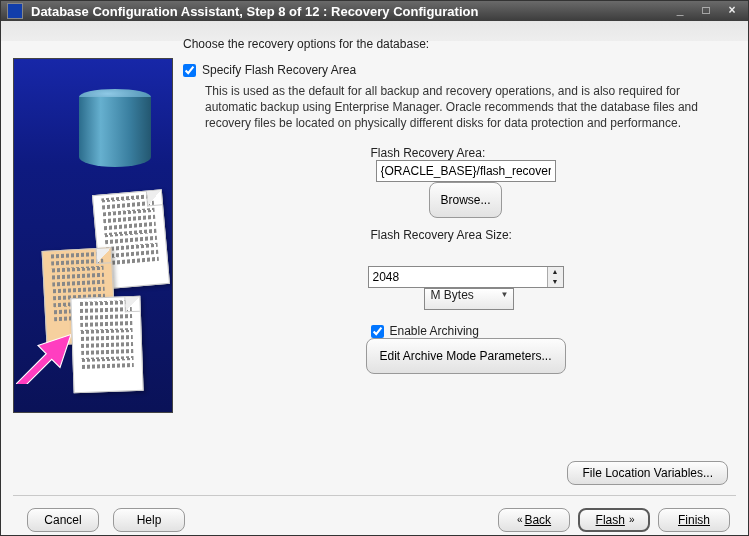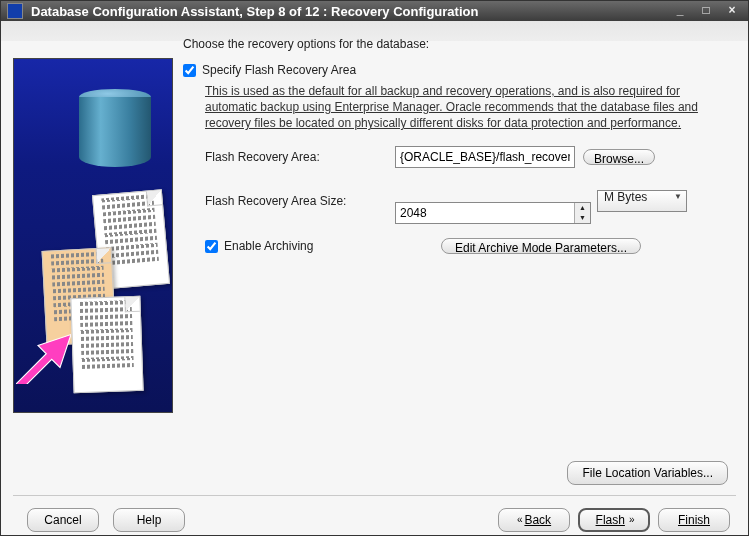--- a/index.html
+++ b/index.html
@@ -19,27 +19,27 @@
 .doc .line { height: 4px; background: repeating-linear-gradient(to right, #888 0 3px, transparent 3px 5px); margin: 3px 8px; }
 .doc1 { left: 82px; top: 133px; }
 .doc2 { left: 30px; top: 190px; background: #f6d09e; transform: rotate(-3deg); z-index: 2; }
 .doc3 { left: 58px; top: 238px; transform: rotate(-2deg); z-index: 3; }
 .arrow { position: absolute; left: 2px; top: 270px; width: 55px; height: 55px; z-index: 4; }
 .arrow svg polygon { fill: #ff3ec0; stroke: #fff; stroke-width: 2; }
 .form { flex: 1; padding: 0 10px; color: #222; }
 .instr { margin-bottom: 12px; margin-top: 4px; }
 .row { display: flex; align-items: flex-start; margin-bottom: 6px; }
 .chk { margin-right: 6px; position: relative; top: 1px; }
-.desc { margin: 0 0 14px 22px; line-height: 1.35; color: #333; text-decoration: underline; }
-.field-row { display: flex; align-items: center; margin: 0 0 10px 22px; }
+.desc { margin: 0 0 14px 22px; line-height: 1.35; color: #333; }
+.field-row { display: flex; align-items: center; margin: 0 0 10px 22px; flex-direction: column; }
 .field-label { width: 190px; }
 .text-input { background: #fff; border: 1px solid #888; padding: 2px 4px; font-family: inherit; font-size: 12px; height: 22px; }
 .text-input.w1 { width: 180px; }
 .btn { background: linear-gradient(to bottom, #fdfdfd, #e2e2e2); border: 1px solid #999; border-radius: 8px; padding: 3px 14px; font-family: inherit; font-size: 12px; cursor: pointer; height: 24px; white-space: nowrap; }
-.btn.small { padding: 2px 10px; height: 16px; text-align: center; }
+.btn.small { padding: 2px 10px; height: 36px; text-align: center; }
 .spinner { display: flex; width: 196px; border: 1px solid #888; background: #fff; height: 22px; margin-top: 24px; }
 .spinner input { border: none; background: transparent; flex: 1; padding: 2px 4px; font-family: inherit; font-size: 12px; }
 .spinner .arrows { width: 16px; display: flex; flex-direction: column; border-left: 1px solid #aaa; }
 .spinner .a { flex: 1; text-align: center; font-size: 7px; line-height: 9px; cursor: pointer; background: #eee; }
 .select { display: inline-flex; align-items: center; border: 1px solid #888; background: linear-gradient(to bottom, #fff, #e9e9e9); height: 22px; width: 90px; padding: 0 4px 8px 6px; margin-left: 6px; cursor: pointer; justify-content: space-between; }
 .select .caret { font-size: 8px; color: #444; }
 .varrow { text-align: right; padding: 0 20px 6px 0; }
 hr.sep { border: none; border-top: 1px solid #c9c9c9; margin: 4px 12px; }
 .footer { display: flex; align-items: center; padding: 8px 18px; }
 .footer .spacer { flex: 1; }
@@ -135,21 +135,21 @@
             <div class="a">▲</div>
             <div class="a">▼</div>
           </div>
         </div>
         <div class="select">
           <span>M Bytes</span>
           <span class="caret">▼</span>
         </div>
       </div>
 
-      <div class="field-row" style="margin-top:14px;gap:46px;">
+      <div class="field-row" style="margin-top:14px;">
         <div style="width:190px; display:flex; align-items:center;">
           <input type="checkbox" class="chk" checked="" style="">
           <span>Enable Archiving</span>
         </div>
         <button class="btn small" style="width:200px">Edit Archive Mode Parameters...</button>
       </div>
     </div>
   </div>
 
   <div class="varrow">

